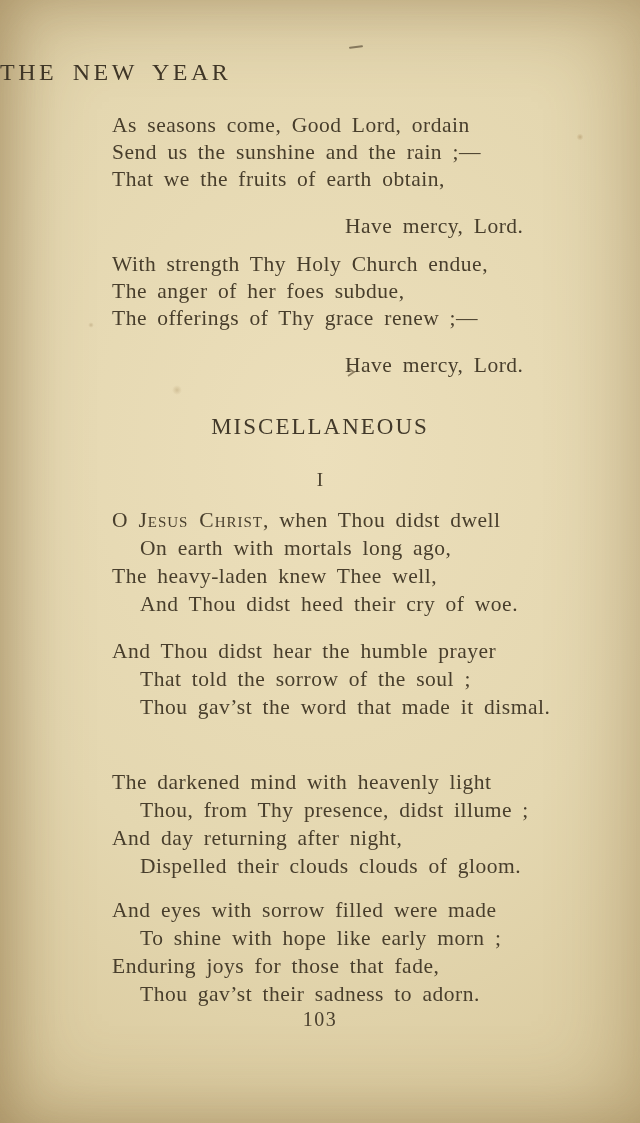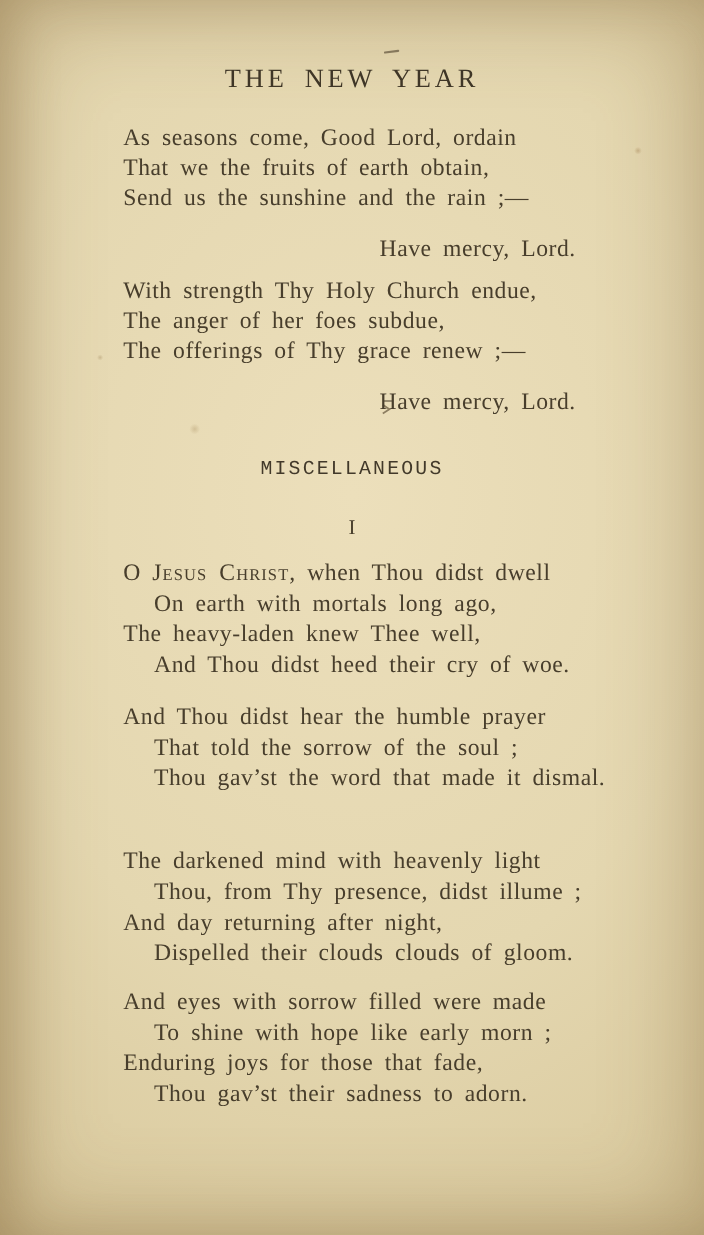--- a/index.html
+++ b/index.html
@@ -15,38 +15,38 @@
       radial-gradient(7px 7px at 177px 390px, rgba(150,120,70,.28), transparent 70%),
       radial-gradient(4px 4px at 91px 325px, rgba(140,110,65,.3), transparent 70%),
       radial-gradient(130% 95% at 50% 40%, #ecdfbb 0%, #e4d7b0 42%, #d9c99d 72%, #c3ad7e 100%);
   }
   .vignette {
     position:absolute; inset:0; pointer-events:none;
     box-shadow: inset 0 0 80px 14px rgba(125,95,50,.33), inset 18px 0 45px -10px rgba(120,90,45,.28);
   }
   .title {
     position:absolute; top:59px; left:0; width:100%;
-    text-align:center; font-size:24px; line-height:26px;
+    font-size:24px; line-height:26px;
     letter-spacing:3.5px; word-spacing:6px; color:#3f3627;
     white-space:nowrap;
   }
   .stanza {
     position:absolute; left:112px;
     font-size:21.5px; line-height:27px;
     letter-spacing:0.5px; word-spacing:4.5px;
     white-space:nowrap;
   }
   .quatrain { line-height:28px; }
   .indent  { padding-left:28px; }
   .refrain { padding-left:233px;margin-top:20px; }
   .sc { font-variant: small-caps; letter-spacing:1px; }
   .section-heading {
     position:absolute; top:414px; left:0; width:100%;
-    text-align:center; font-size:18px; line-height:26px;
-    letter-spacing:2px; color:#42392a; white-space:nowrap;font-family:Liberation Mono, monospace;
+    text-align:center; font-size:23px; line-height:26px;
+    letter-spacing:2px; color:#42392a; white-space:nowrap;
   }
   .hymn-number {
     position:absolute; top:469px; left:0; width:100%;
     text-align:center; font-size:19px; line-height:22px; color:#4a402e;
   }
   .page-number {
     position:absolute; top:1008px; left:0; width:100%;
     text-align:center; font-size:20px; line-height:22px;
     letter-spacing:1.5px; color:#4a402e;
   }
@@ -65,22 +65,22 @@
 
   <div class="ink-dash"></div>
   <svg class="ink-caret" viewBox="0 0 9 12" width="9" height="12">
     <polyline points="1,2 7,6 1,10" fill="none" stroke="rgba(90,75,50,.65)" stroke-width="1.6"></polyline>
   </svg>
 
   <div class="title">THE NEW YEAR</div>
 
   <div class="stanza" style="top:112px">
     <div>As seasons come, Good Lord, ordain</div>
+    <div>Send us the sunshine and the rain ;—</div>
     <div>That we the fruits of earth obtain,</div>
-    <div>Send us the sunshine and the rain ;—</div>
     <div class="refrain">Have mercy, Lord.</div>
   </div>
 
   <div class="stanza" style="top:251px">
     <div>With strength Thy Holy Church endue,</div>
     <div>The anger of her foes subdue,</div>
     <div>The offerings of Thy grace renew ;—</div>
     <div class="refrain">Have mercy, Lord.</div>
   </div>
 
@@ -108,14 +108,15 @@
     <div class="indent">Dispelled their clouds clouds of gloom.</div>
   </div>
 
   <div class="stanza quatrain" style="top:896px">
     <div>And eyes with sorrow filled were made</div>
     <div class="indent">To shine with hope like early morn ;</div>
     <div>Enduring joys for those that fade,</div>
     <div class="indent">Thou gav’st their sadness to adorn.</div>
   </div>
 
+  <div class="page-number">103</div>
 
 </div>
 
 </body></html>

